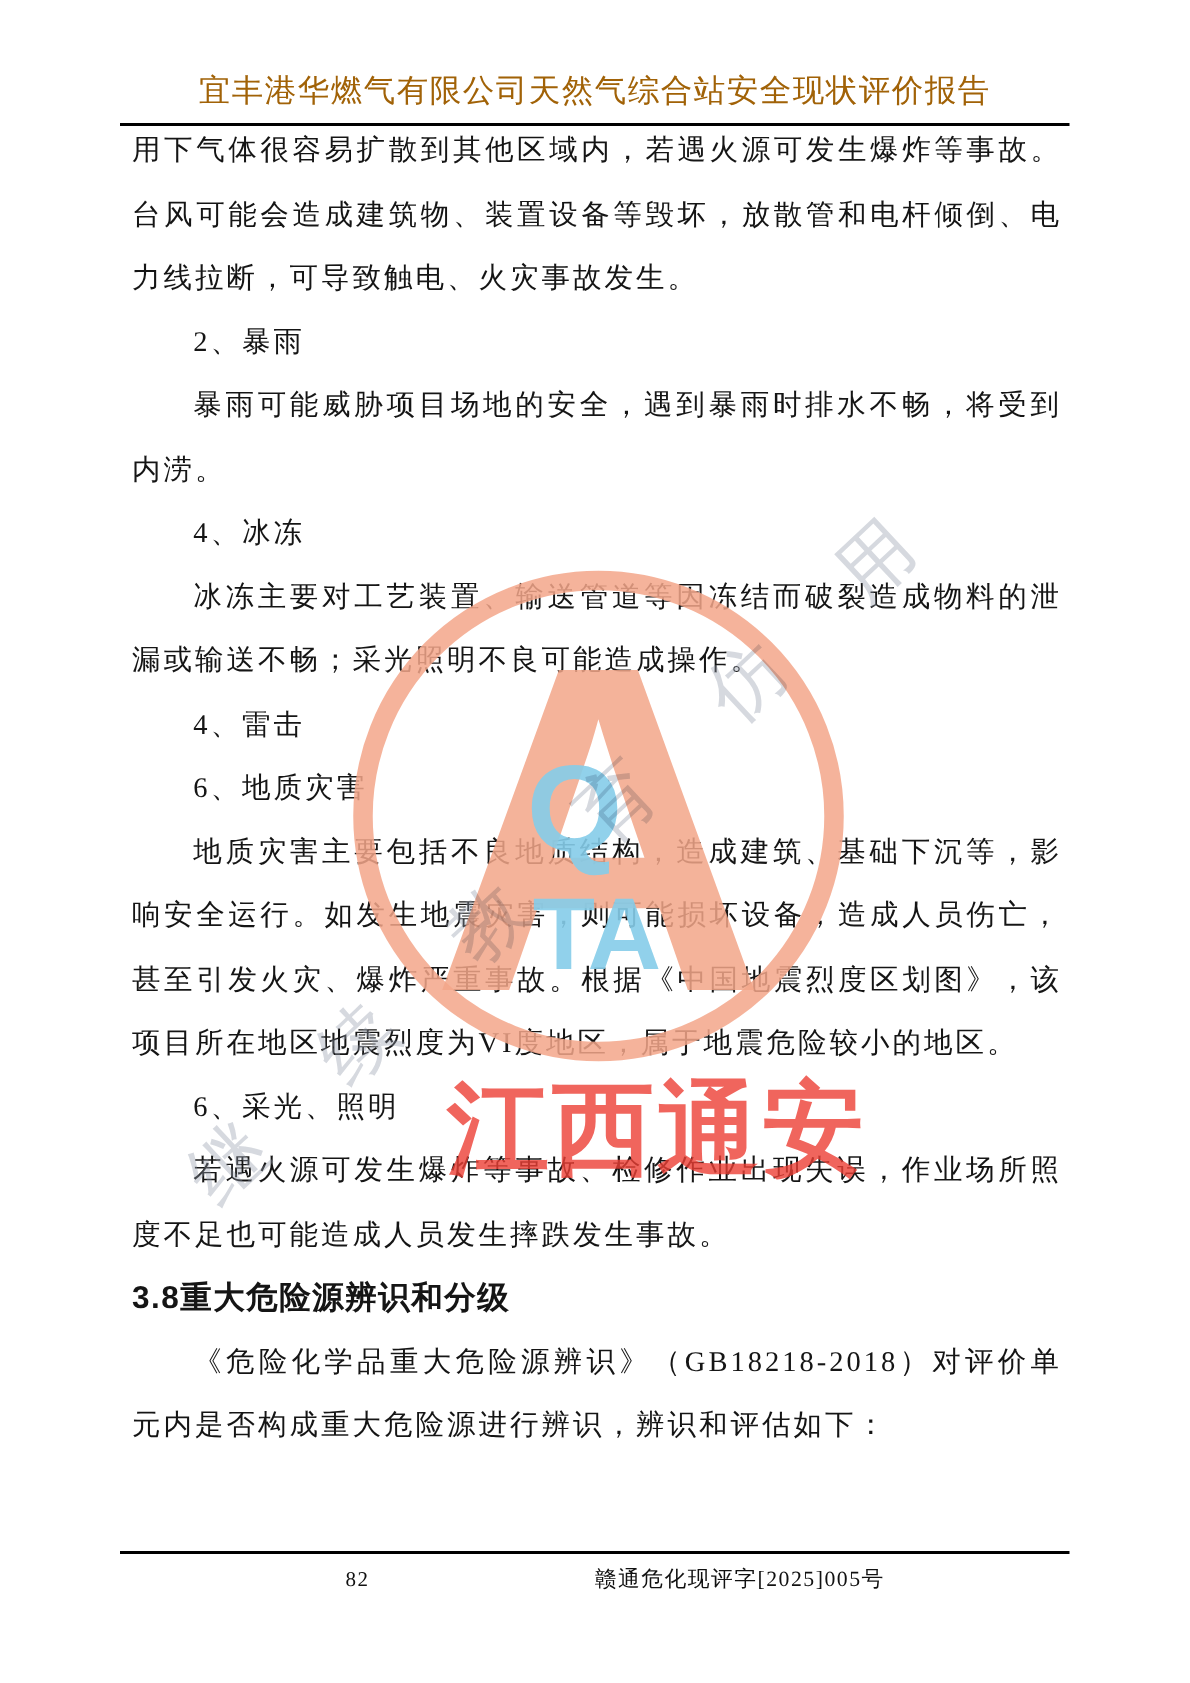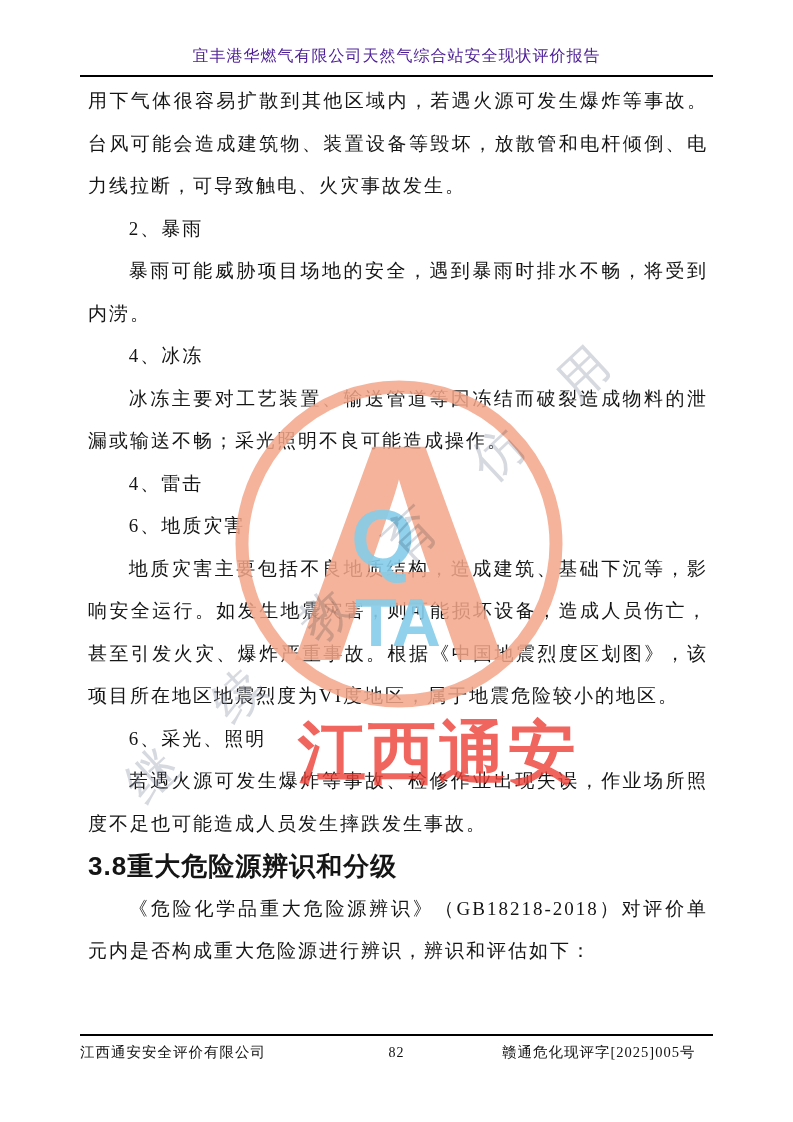--- a/index.html
+++ b/index.html
@@ -12,38 +12,38 @@
     color:#111111;
   }
   
   .header{
     position:absolute;left:80px;right:80px;top:0;
     padding-top:46px;padding-bottom:8px;
     border-bottom:2px solid #000000;
     text-align:center;
   }
   .header-title{
-    font-size:16px;letter-spacing:1px;color:#4c1d95;
+    font-size:21px;letter-spacing:1px;color:#a16207;
   }
   
   .document-body{
     position:absolute;left:88px;right:85px;top:80px;
     z-index:1;
   }
   .para{
     font-size:19px;
     line-height:42.5px;
     letter-spacing:2px;
     text-align:justify;
     color:#151515;
   }
   .para.indent{text-indent:2.15em;}
   .para.heading{
     font-weight:bold;
-    font-size:26px;
+    font-size:21px;
     letter-spacing:1px;
     text-indent:0;
     font-family:"Liberation Sans","DejaVu Sans",sans-serif;
   }
   
   .watermark-layer{
     position:absolute;inset:0;z-index:2;
     pointer-events:none;
   }
   .wm-diagonal{
@@ -114,18 +114,17 @@
       <circle cx="171" cy="172" r="157" fill="none" stroke="#f3a689" stroke-width="13" opacity="0.85"></circle>
       <text x="171" y="288" text-anchor="middle" font-family="Liberation Sans, DejaVu Sans, sans-serif" font-size="310" font-weight="bold" fill="#f3a689" opacity="0.85">A</text>
       <text x="155" y="195" text-anchor="middle" font-family="Liberation Sans, DejaVu Sans, sans-serif" font-size="82" font-weight="bold" fill="#85cde9" opacity="0.9">Q</text>
       <text x="170" y="274" text-anchor="middle" font-family="Liberation Sans, DejaVu Sans, sans-serif" font-size="68" font-weight="bold" fill="#85cde9" opacity="0.9">TA</text>
     </svg>
 
     <div class="wm-brand">江西通安</div>
   </div>
 
   <div class="footer">
-    <div class="footer-company">江西通安安全评价有限公司</div>
     <div class="footer-page">82</div>
     <div class="footer-doc">赣通危化现评字[2025]005号</div>
   </div>
 
 </div>
 
 </body></html>

